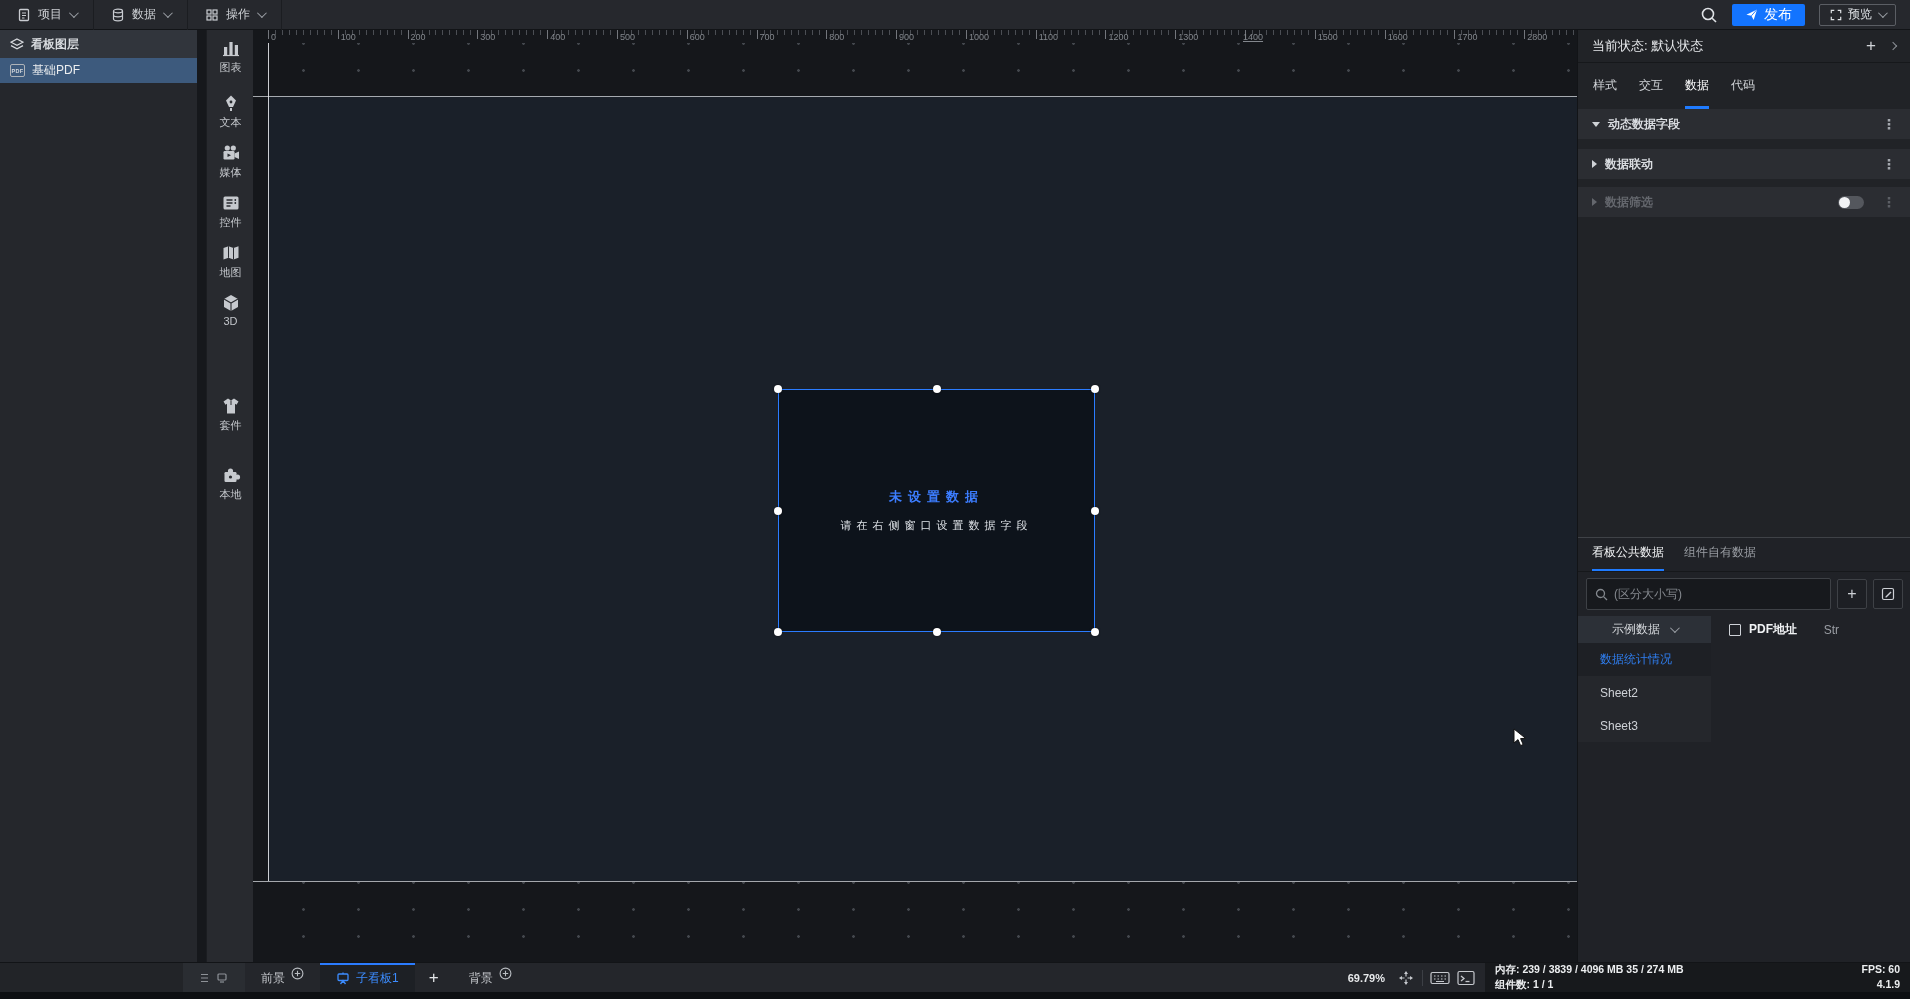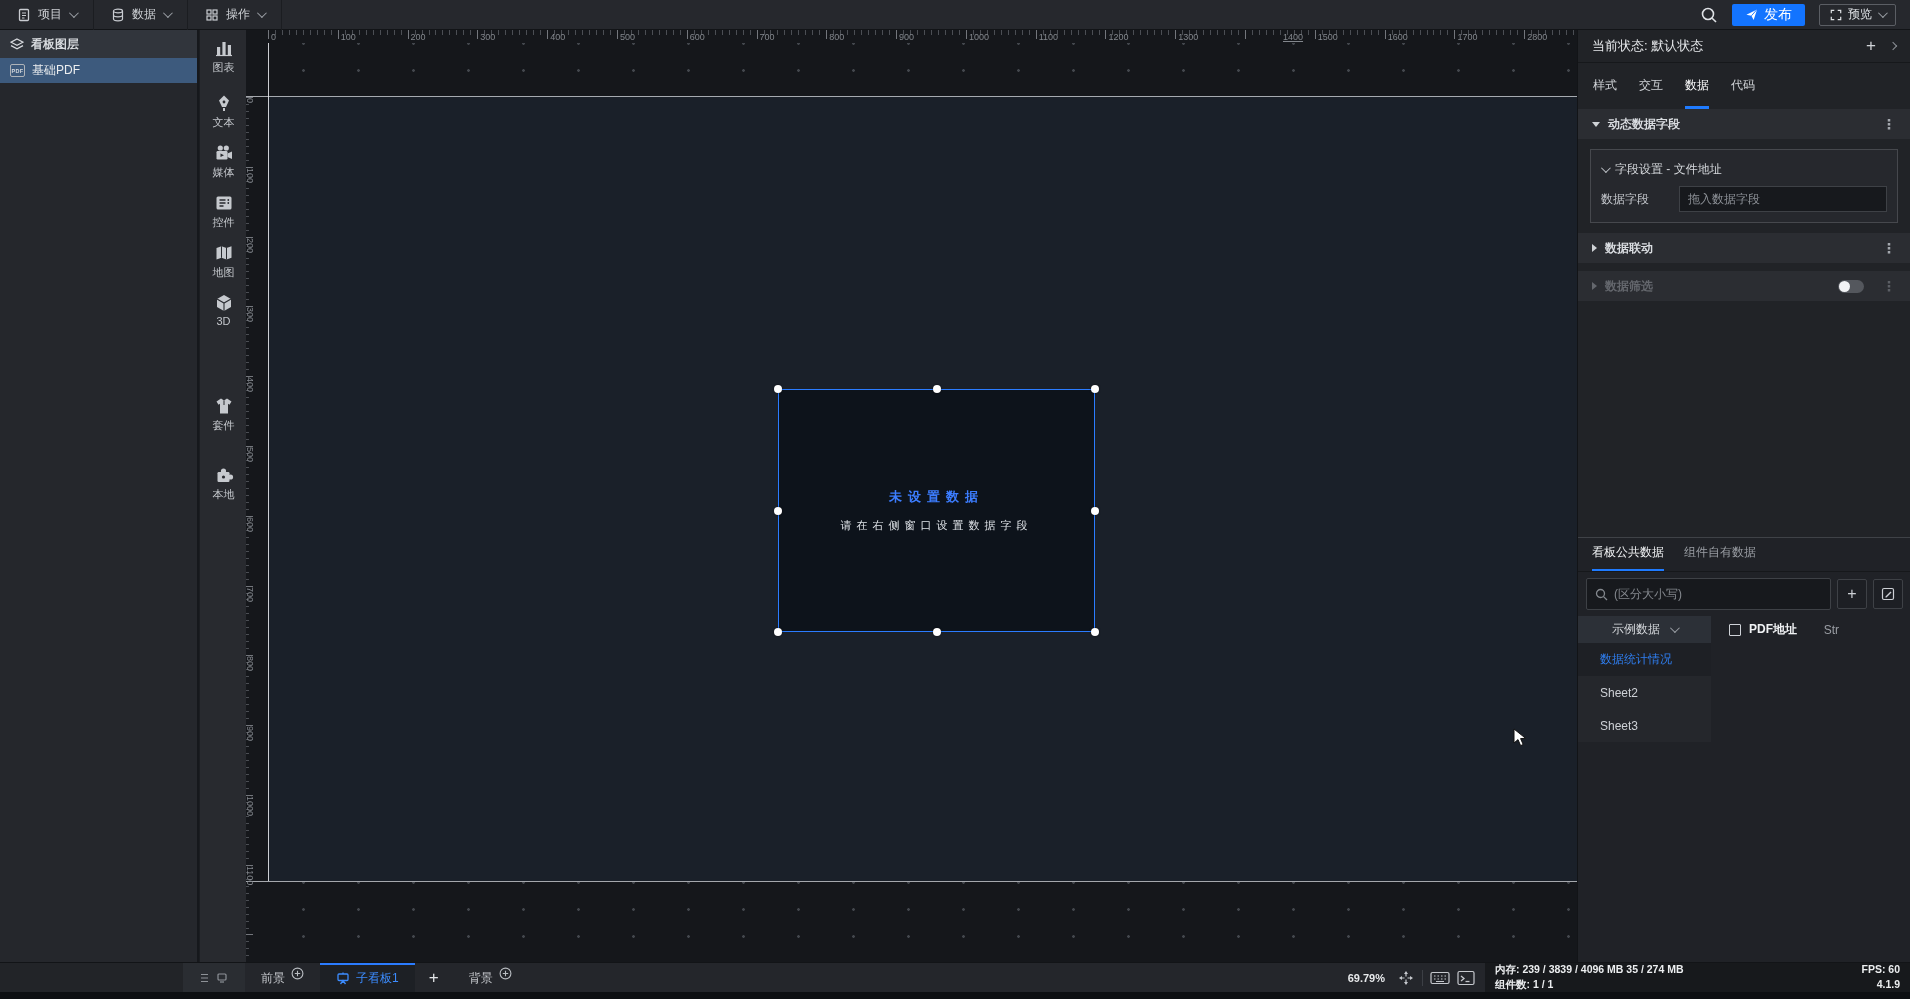--- a/index.html
+++ b/index.html
@@ -16,21 +16,21 @@
   .btn-publish { height:22px; background:#1374ff; color:#fff; border:none; border-radius:2px; display:flex; align-items:center; gap:6px; padding:0 13px; font-size:14px; }
   .btn-preview { height:22px; background:transparent; color:#dfe2e6; border:1px solid #5b5e64; border-radius:2px; display:flex; align-items:center; gap:6px; padding:0 10px; font-size:12px; }
 
   
   #layers { left:0; top:30px; width:197px; height:932px; background:#25272c; z-index:20; }
   #layers-header { height:28px; background:#31353c; display:flex; align-items:center; gap:7px; padding:0 10px; color:#d8dbdf; font-weight:700; }
   .layer-row { height:25px; background:#3d5a7d; display:flex; align-items:center; gap:7px; padding:0 10px; color:#eceef0; }
   .pdficon { width:15px; height:13px; border:1px solid #aeb3b9; border-radius:2px; font-size:5.5px; color:#d5d9de; display:flex; align-items:center; justify-content:center; font-weight:700; letter-spacing:.3px; }
 
   
-  #dock { left:199px; top:30px; width:47px; height:932px; background:#282a2f; border-left:1px solid #1b1d21; z-index:20; }
+  #dock { left:206px; top:30px; width:47px; height:932px; background:#282a2f; border-left:1px solid #1b1d21; z-index:20; }
   .dock-item { position:absolute; left:0; width:47px; display:flex; flex-direction:column; align-items:center; gap:2px; color:#c3c6cb; font-size:11px; }
   .dock-item:nth-child(1){top:8px;} .dock-item:nth-child(2){top:63px;} .dock-item:nth-child(3){top:113px;}
   .dock-item:nth-child(4){top:163px;} .dock-item:nth-child(5){top:213px;} .dock-item:nth-child(6){top:263px;}
   .dock-item:nth-child(7){top:366px;} .dock-item:nth-child(8){top:435px;}
 
   
   #canvas { left:244px; top:30px; width:1333px; height:932px; background:#15171b; overflow:hidden; z-index:1; }
   #hruler { position:absolute; left:0; top:0; width:1333px; height:13px;
     background-image:
       repeating-linear-gradient(90deg,#73767c 0 1px,transparent 1px 69.79px),
@@ -277,21 +277,21 @@
         <span class="rlabel" style="left: 303.16px;">400</span>
         <span class="rlabel" style="left: 372.95px;">500</span>
         <span class="rlabel" style="left: 442.74px;">600</span>
         <span class="rlabel" style="left: 512.53px;">700</span>
         <span class="rlabel" style="left: 582.32px;">800</span>
         <span class="rlabel" style="left: 652.11px;">900</span>
         <span class="rlabel" style="left: 721.9px;">1000</span>
         <span class="rlabel" style="left: 791.69px;">1100</span>
         <span class="rlabel" style="left: 861.48px;">1200</span>
         <span class="rlabel" style="left: 931.27px;">1300</span>
-        <span class="rlabel" style="left: 1036px; text-decoration: underline;">1400</span>
+        <span class="rlabel" style="left: 996px; text-decoration: underline;">1400</span>
         <span class="rlabel" style="left: 1070.85px;">1500</span>
         <span class="rlabel" style="left: 1140.64px;">1600</span>
         <span class="rlabel" style="left: 1210.43px;">1700</span>
         <span class="rlabel" style="left: 1280.22px;">2800</span>
       </div>
     <div id="vruler">
         <span class="vlabel" style="top: 52px;">0</span>
         <span class="vlabel" style="top: 121.79px;">100</span>
         <span class="vlabel" style="top: 191.58px;">200</span>
         <span class="vlabel" style="top: 261.37px;">300</span>
@@ -333,30 +333,20 @@
     <div id="itabs">
         <div class="itab">样式</div>
         <div class="itab">交互</div>
         <div class="itab active">数据</div>
         <div class="itab">代码</div>
       </div>
     <div class="sec-header" style="margin-top:0;">
       <span class="tri-down"></span>
       <span>动态数据字段</span>
       <span class="kebab">⋮</span>
-    </div>
-    <div id="fieldbox">
-      <div class="fb-head">
-        <span class="chev-down"></span>
-        <span>字段设置 - 文件地址</span>
-      </div>
-      <div class="fb-row">
-        <label>数据字段</label>
-        <input placeholder="拖入数据字段" style="">
-      </div>
     </div>
     <div class="sec-header" style="margin-top:10px;">
       <span class="tri-right"></span>
       <span>数据联动</span>
       <span class="kebab">⋮</span>
     </div>
     <div class="sec-header dim" style="margin-top:8px;">
       <span class="tri-right"></span>
       <span>数据筛选</span>
       <span class="toggle">

